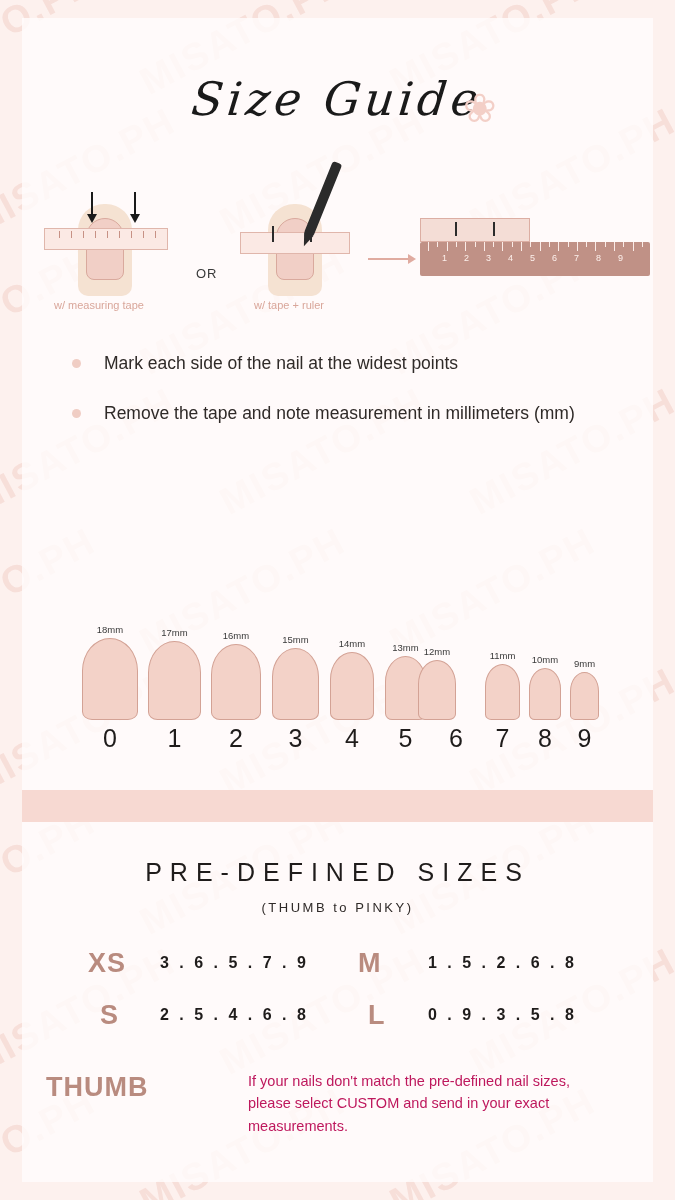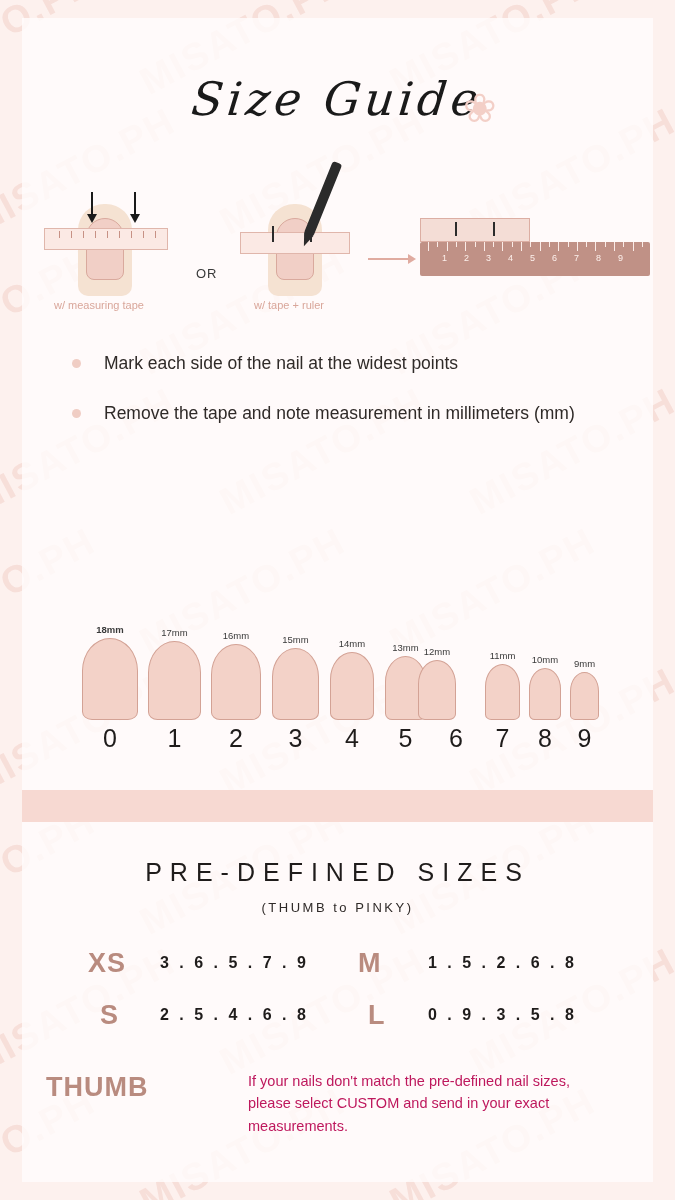--- a/index.html
+++ b/index.html
@@ -340,21 +340,21 @@
     <div class="bullets">
       <div class="bullet">
         <p>Mark each side of the nail at the widest points</p>
       </div>
       <div class="bullet">
         <p>Remove the tape and note measurement in millimeters (mm)</p>
       </div>
     </div>
 
     <div class="nails" id="nail-row">
-        <div class="nailcol" style="left: 82px; width: 56px; font-weight: bold;">
+        <div class="nailcol" style="left: 82px; width: 56px;">
           <div class="mmlabel">18mm</div>
           <div class="nailshape" style="width: 56px; height: 82px;"></div>
         </div>
         <div class="nailcol" style="left: 148px; width: 53px;">
           <div class="mmlabel">17mm</div>
           <div class="nailshape" style="width: 53px; height: 79px;"></div>
         </div>
         <div class="nailcol" style="left: 211px; width: 50px;">
           <div class="mmlabel">16mm</div>
           <div class="nailshape" style="width: 50px; height: 76px;"></div>

